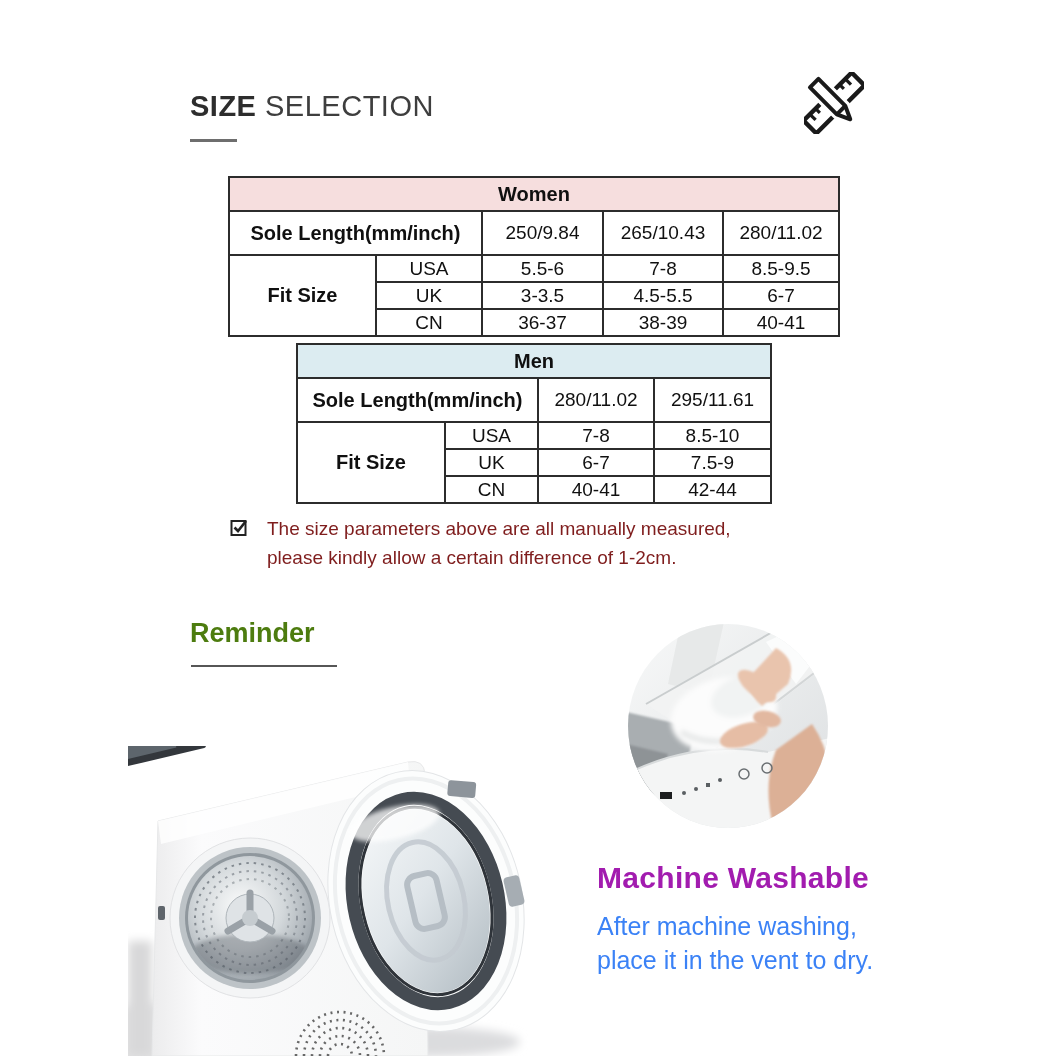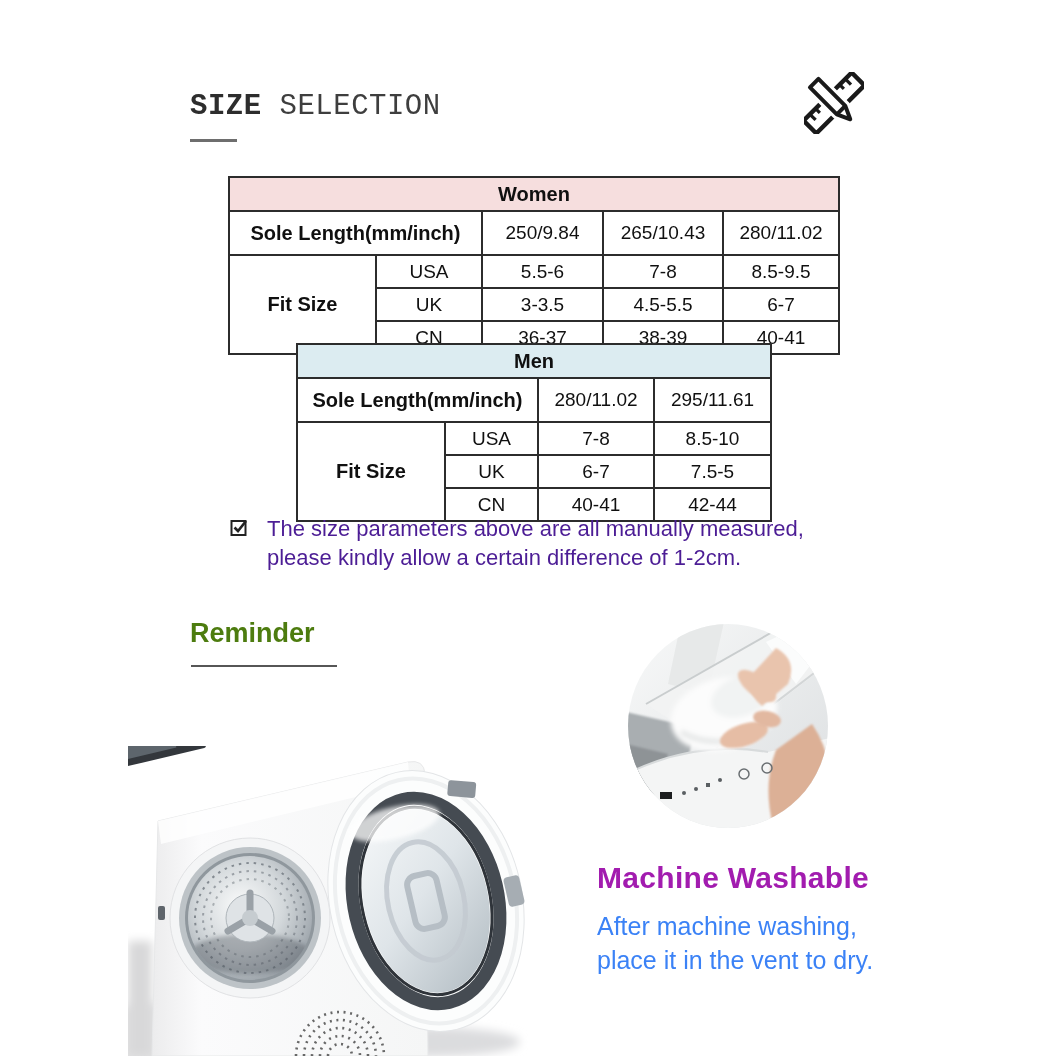--- a/index.html
+++ b/index.html
@@ -3,41 +3,41 @@
 <meta charset="utf-8">
 <style>
   * { margin:0; padding:0; box-sizing:border-box; }
   html,body { background:#ffffff; }
   body { width:1056px; height:1056px; font-family:"Liberation Sans","DejaVu Sans",sans-serif; }
   #canvas { position:relative; width:1056px; height:1056px; background:#ffffff; overflow:hidden; }
 
   
   .sec-title { position:absolute; font-size:29px; color:#3e3e3e; letter-spacing:.5px; white-space:nowrap; }
   .sec-title .bold { font-weight:700; color:#2d2d2d; }
-  #size-title { left:190px; top:90px;font-family:Liberation Mono, monospace; }
+  #size-title { left:190px; top:90px; }
   #size-underline { position:absolute; left:190px; top:139px; width:47px; height:3px; background:#6e6e6e; }
   #reminder-title { position:absolute; left:190px; top:618px; font-size:27px; font-weight:700; color:#4d7c0f; }
   #reminder-underline { position:absolute; left:191px; top:665px; width:146px; height:2px; background:#565656; }
 
   #pencil-ruler { position:absolute; left:804px; top:72px; }
 
   
   table.size { position:absolute; border-collapse:collapse; table-layout:fixed; color:#101010; text-align:center; background:#fff; }
   table.size td { border:2px solid #2c2c2c; padding:0; font-size:19px; line-height:1.05; vertical-align:middle; }
   table.size td.ttl { font-weight:700; font-size:20px; }
   table.size td.lbl { font-weight:700; font-size:20px; }
   #women-table { left:228px; top:176px; width:610px; }
   #men-table   { left:296px; top:343px; width:474px; }
   tr.rh-head td { height:34px; }
   tr.rh-sole td { height:44px; }
-  tr.rh-fit  td { height:33px; }
+  tr.rh-fit  td { height:27px; }
 
   
   #note { position:absolute; left:230px; top:514px; display:flex; gap:18px; }
-  #note .txt { font-size:22px; line-height:29px; color:#4c1d95; }
+  #note .txt { font-size:19px; line-height:29px; color:#7f1d1d; }
   #note svg { margin-top:4px; flex:0 0 auto; }
 
   
   #mw-heading { position:absolute; left:597px; top:861px; font-size:30px; letter-spacing:.3px; }
   #mw-desc { position:absolute; left:597px; top:909px; font-size:25px; line-height:34px; color:#3b82f6; }
 
   
   #washer-svg { position:absolute; left:128px; top:746px; }
   #photo-svg  { position:absolute; left:626px; top:622px; }
 </style>
@@ -129,21 +129,21 @@
     </tr>
     <tr class="rh-fit">
       <td class="lbl" rowspan="3">Fit Size</td>
       <td>USA</td>
       <td>7-8</td>
       <td>8.5-10</td>
     </tr>
     <tr class="rh-fit">
       <td>UK</td>
       <td>6-7</td>
-      <td>7.5-5</td>
+      <td>7.5-9</td>
     </tr>
     <tr class="rh-fit">
       <td>CN</td>
       <td>40-41</td>
       <td>42-44</td>
     </tr>
   </tbody>
     </table>
 
   <div id="note">

